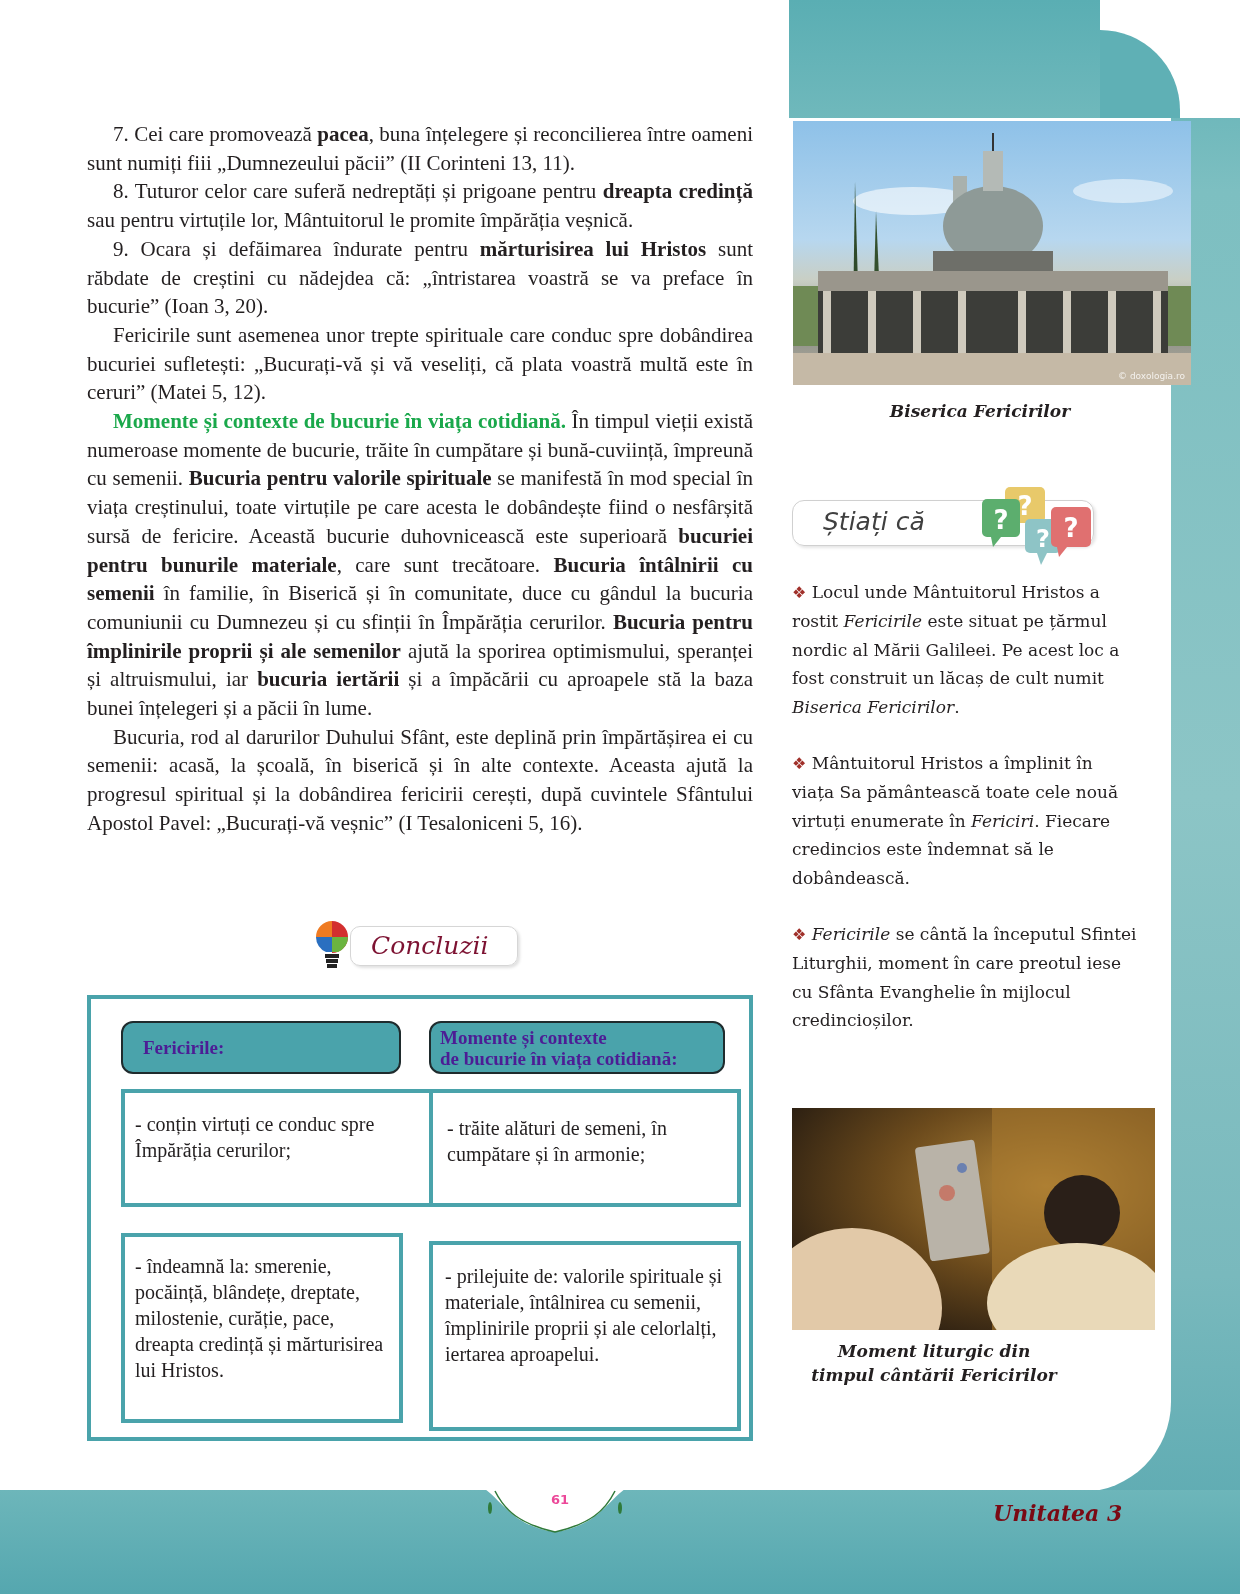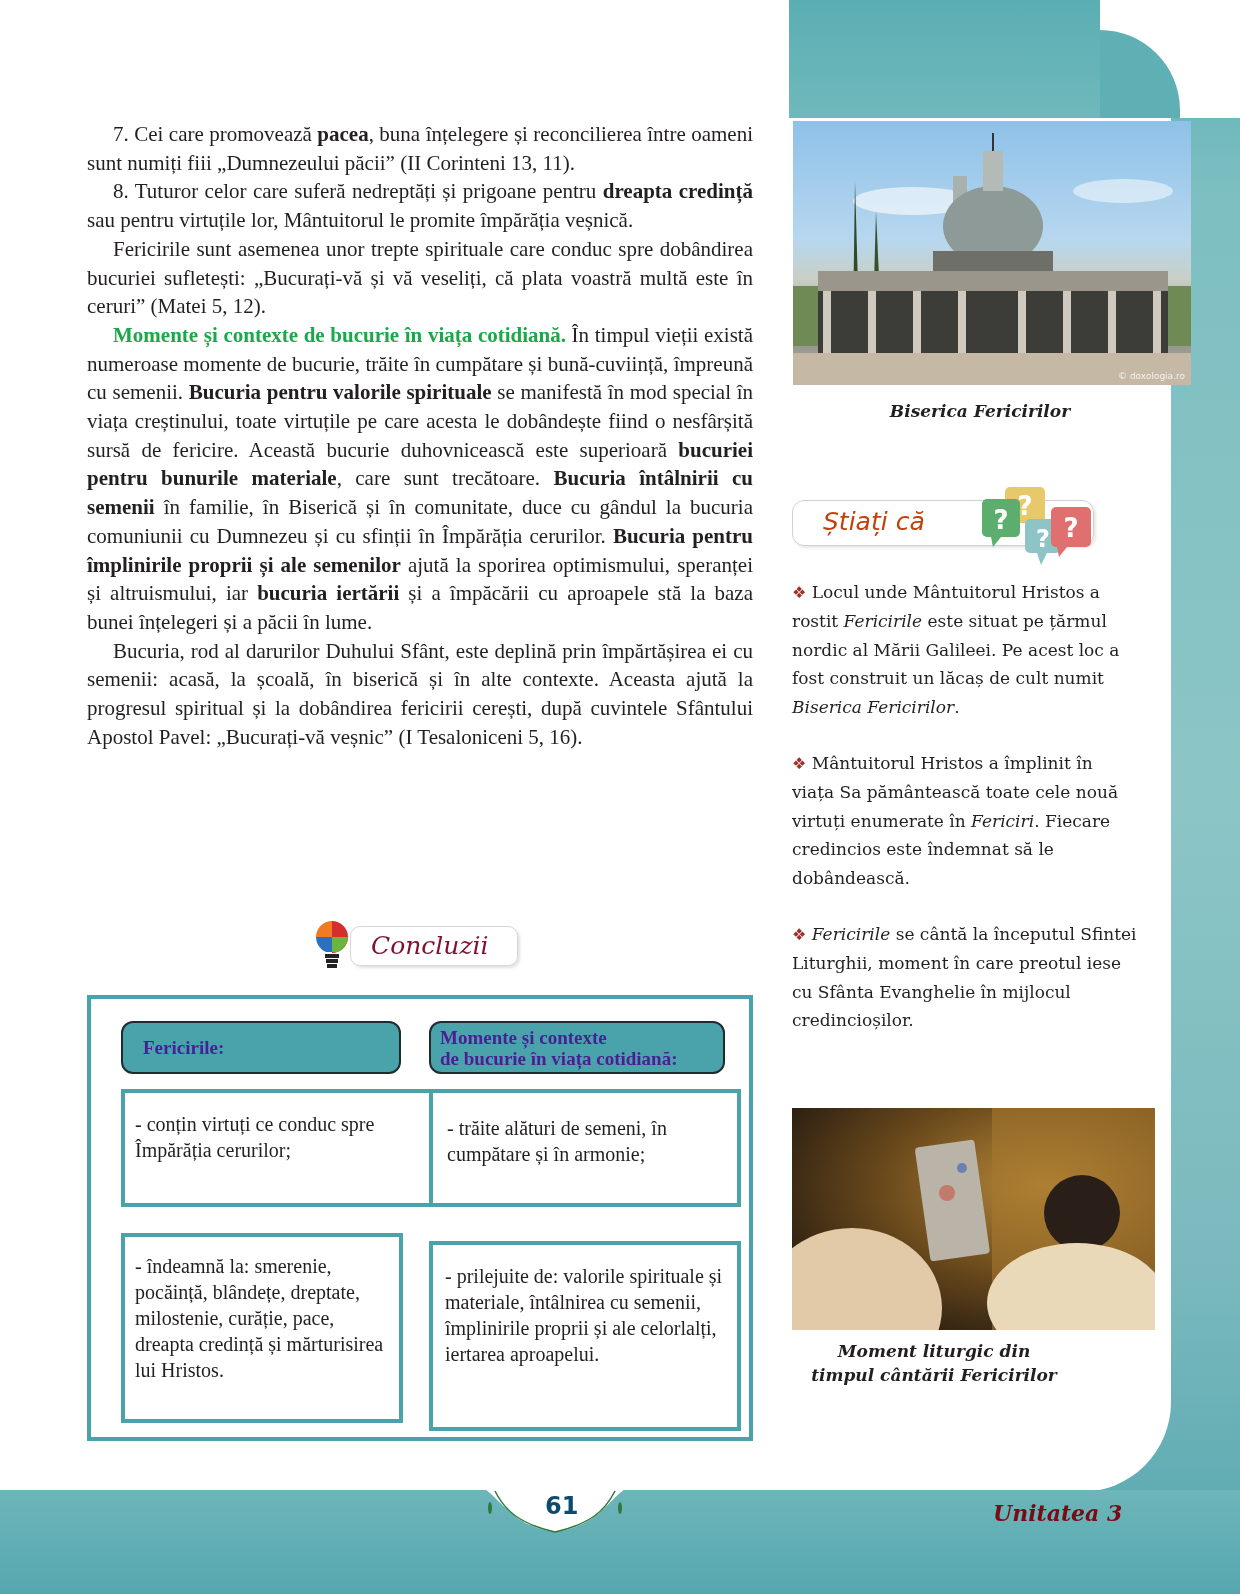--- a/index.html
+++ b/index.html
@@ -82,21 +82,21 @@
     font-size: 17px; color: #231f20; text-align: center; line-height: 24px;
   }
   .cap1 { left: 789px; top: 399px; width: 382px; }
   .cap2 { left: 743px; top: 1339px; width: 382px; }
 
   .stiati-wrap { position: absolute; left: 792px; top: 485px; width: 305px; height: 70px; }
   .stiati-label {
     position: absolute; left: 0; top: 15px; width: 302px; height: 46px;
     border: 1.5px solid #d0d0d0; border-radius: 12px;
     box-shadow: 2px 2px 3px rgba(0,0,0,0.1);
-    font-family: "DejaVu Sans", sans-serif; font-style: italic; font-size: 25px; color: #c2410c;
+    font-family: "DejaVu Sans", sans-serif; font-style: italic; font-size: 25px; color: #404040;
     padding-left: 30px; line-height: 42px;
   }
   .bubbles { position: absolute; left: 185px; top: 0; width: 120px; height: 82px; }
 
   .facts {
     position: absolute; left: 792px; top: 578px; width: 345px;
     font-family: "DejaVu Serif", serif; font-size: 17px; line-height: 28.4px; color: #231f20;
   }
   .fact { margin-bottom: 28px; }
   .diamond { color: #a0302a; font-size: 16px; }
@@ -105,41 +105,42 @@
   .photo2 {
     position: absolute; left: 792px; top: 1108px; width: 363px; height: 222px; overflow: hidden;
     background: radial-gradient(ellipse at 70% 35%, #b88a3a 0%, #6b4a1c 45%, #2d2012 80%);
   }
 
   
   .page-badge {
     position: absolute; left: 480px; top: 1486px; width: 150px; height: 56px;
   }
   .page-num {
-    position: absolute; left: 545px; top: 1492px; width: 30px; text-align: left;
-    font-family: "DejaVu Sans", sans-serif; font-weight: bold; font-size: 24px; color: #0c4a6e;
+    position: absolute; left: 545px; top: 1492px; width: 30px; text-align: center;
+    font-family: "DejaVu Sans", sans-serif; font-weight: bold; font-size: 13px; color: #ec4899;
   }
   .unit-label {
     position: absolute; left: 993px; top: 1500px;
     font-family: "DejaVu Serif", serif; font-style: italic; font-weight: bold;
     font-size: 22px; color: #7a0a14;
   }
 </style>
 </head>
 <body>
 
 <div class="side-band"></div>
 <div class="top-notch"></div>
 <div class="top-notch-curve"></div>
 <div class="side-panel"></div>
 <div class="bottom-band"></div>
 
 <div class="main-col">
   <p><span>7. Cei care promovează </span><b>pacea</b><span>, buna înțelegere și reconcilierea între oameni sunt numiți fiii „Dumnezeului păcii” (II Corinteni 13, 11).</span></p>
   <p><span>8. Tuturor celor care suferă nedreptăți și prigoane pentru </span><b>dreapta credință</b><span> sau pentru virtuțile lor, Mântuitorul le promite împărăția veșnică.</span></p>
+  <p><span>9. Ocara și defăimarea îndurate pentru </span><b>mărturisirea lui Hristos</b><span> sunt răbdate de creștini cu nădejdea că: „întristarea voastră se va preface în bucurie” (Ioan 3, 20).</span></p>
   <p>Fericirile sunt asemenea unor trepte spirituale care conduc spre dobândirea bucuriei sufletești: „Bucurați-vă și vă veseliți, că plata voastră multă este în ceruri” (Matei 5, 12).</p>
   <p><span class="green-head">Momente și contexte de bucurie în viața cotidiană.</span><span> În timpul vieții există numeroase momente de bucurie, trăite în cumpătare și bună-cuviință, împreună cu semenii. </span><b>Bucuria pentru valorile spirituale</b><span> se manifestă în mod special în viața creștinului, toate virtuțile pe care acesta le dobândește fiind o nesfârșită sursă de fericire. Această bucurie duhovnicească este superioară </span><b>bucuriei pentru bunurile materiale</b><span>, care sunt trecătoare. </span><b>Bucuria întâlnirii cu semenii</b><span> în familie, în Biserică și în comunitate, duce cu gândul la bucuria comuniunii cu Dumnezeu și cu sfinții în Împărăția cerurilor. </span><b>Bucuria pentru împlinirile proprii și ale semenilor</b><span> ajută la sporirea optimismului, speranței și altruismului, iar </span><b>bucuria iertării</b><span> și a împăcării cu aproapele stă la baza bunei înțelegeri și a păcii în lume.</span></p>
   <p>Bucuria, rod al darurilor Duhului Sfânt, este deplină prin împărtășirea ei cu semenii: acasă, la școală, în biserică și în alte contexte. Aceasta ajută la progresul spiritual și la dobândirea fericirii cerești, după cuvintele Sfântului Apostol Pavel: „Bucurați-vă veșnic” (I Tesaloniceni 5, 16).</p>
 </div>
 
 <div class="concl-wrap">
   <div class="concl-label">Concluzii</div>
   <svg class="bulb" viewBox="0 0 40 56">
     <path d="M20 3 A16 16 0 0 1 20 35 Z" fill="#d32f2f"></path>
     <path d="M20 3 A16 16 0 0 0 4 19 L20 19 Z" fill="#ef7b22"></path>

